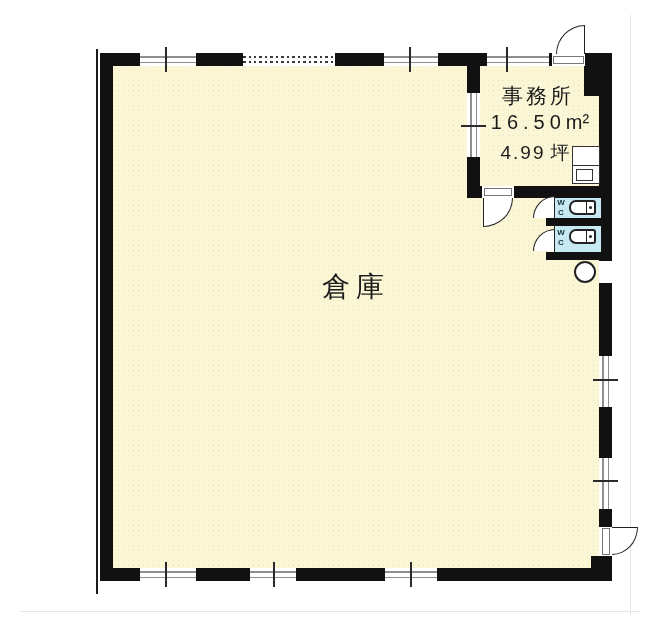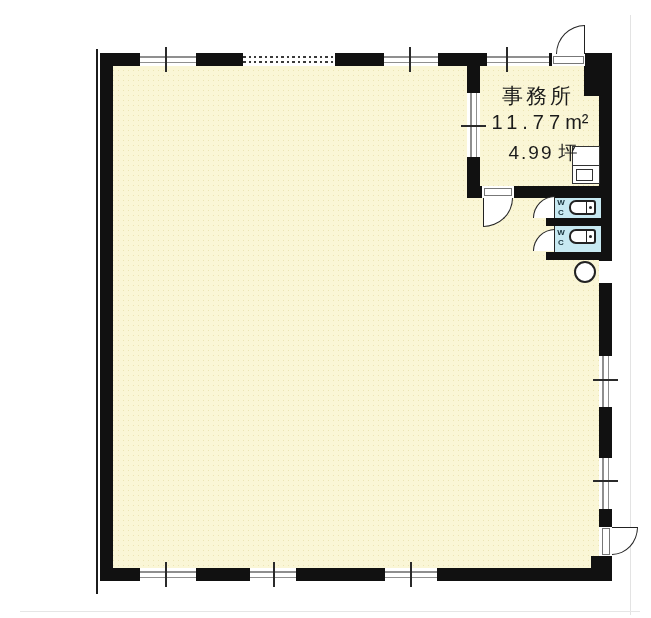--- a/index.html
+++ b/index.html
@@ -149,17 +149,18 @@
   <div class="wclabel" style="left:555px;top:198px;">
     <div>W</div>
     <div>C</div>
   </div>
   <div class="wclabel" style="left:555px;top:228px;">
     <div>W</div>
     <div>C</div>
   </div>
 
   <div class="txt o-title" style="left:538px;top:82px;">事務所</div>
-  <div class="txt o-sqm" style="left:540px;top:111px;"><span>11.77</span><span style="letter-spacing:0;">m²</span></div>
-  <div class="txt o-tsubo" style="left:536px;top:140px;margin-left:8px;"><span>4.99</span><span class="unit">坪</span></div>
+  <div class="txt o-sqm" style="left:540px;top:111px;"><span>16.50</span><span style="letter-spacing:0;">m²</span></div>
+  <div class="txt o-tsubo" style="left:536px;top:140px;"><span>4.99</span><span class="unit">坪</span></div>
 
+  <div class="txt room-title" style="left:356px;top:268px;">倉庫</div>
 
 </div>
 
 </body></html>

